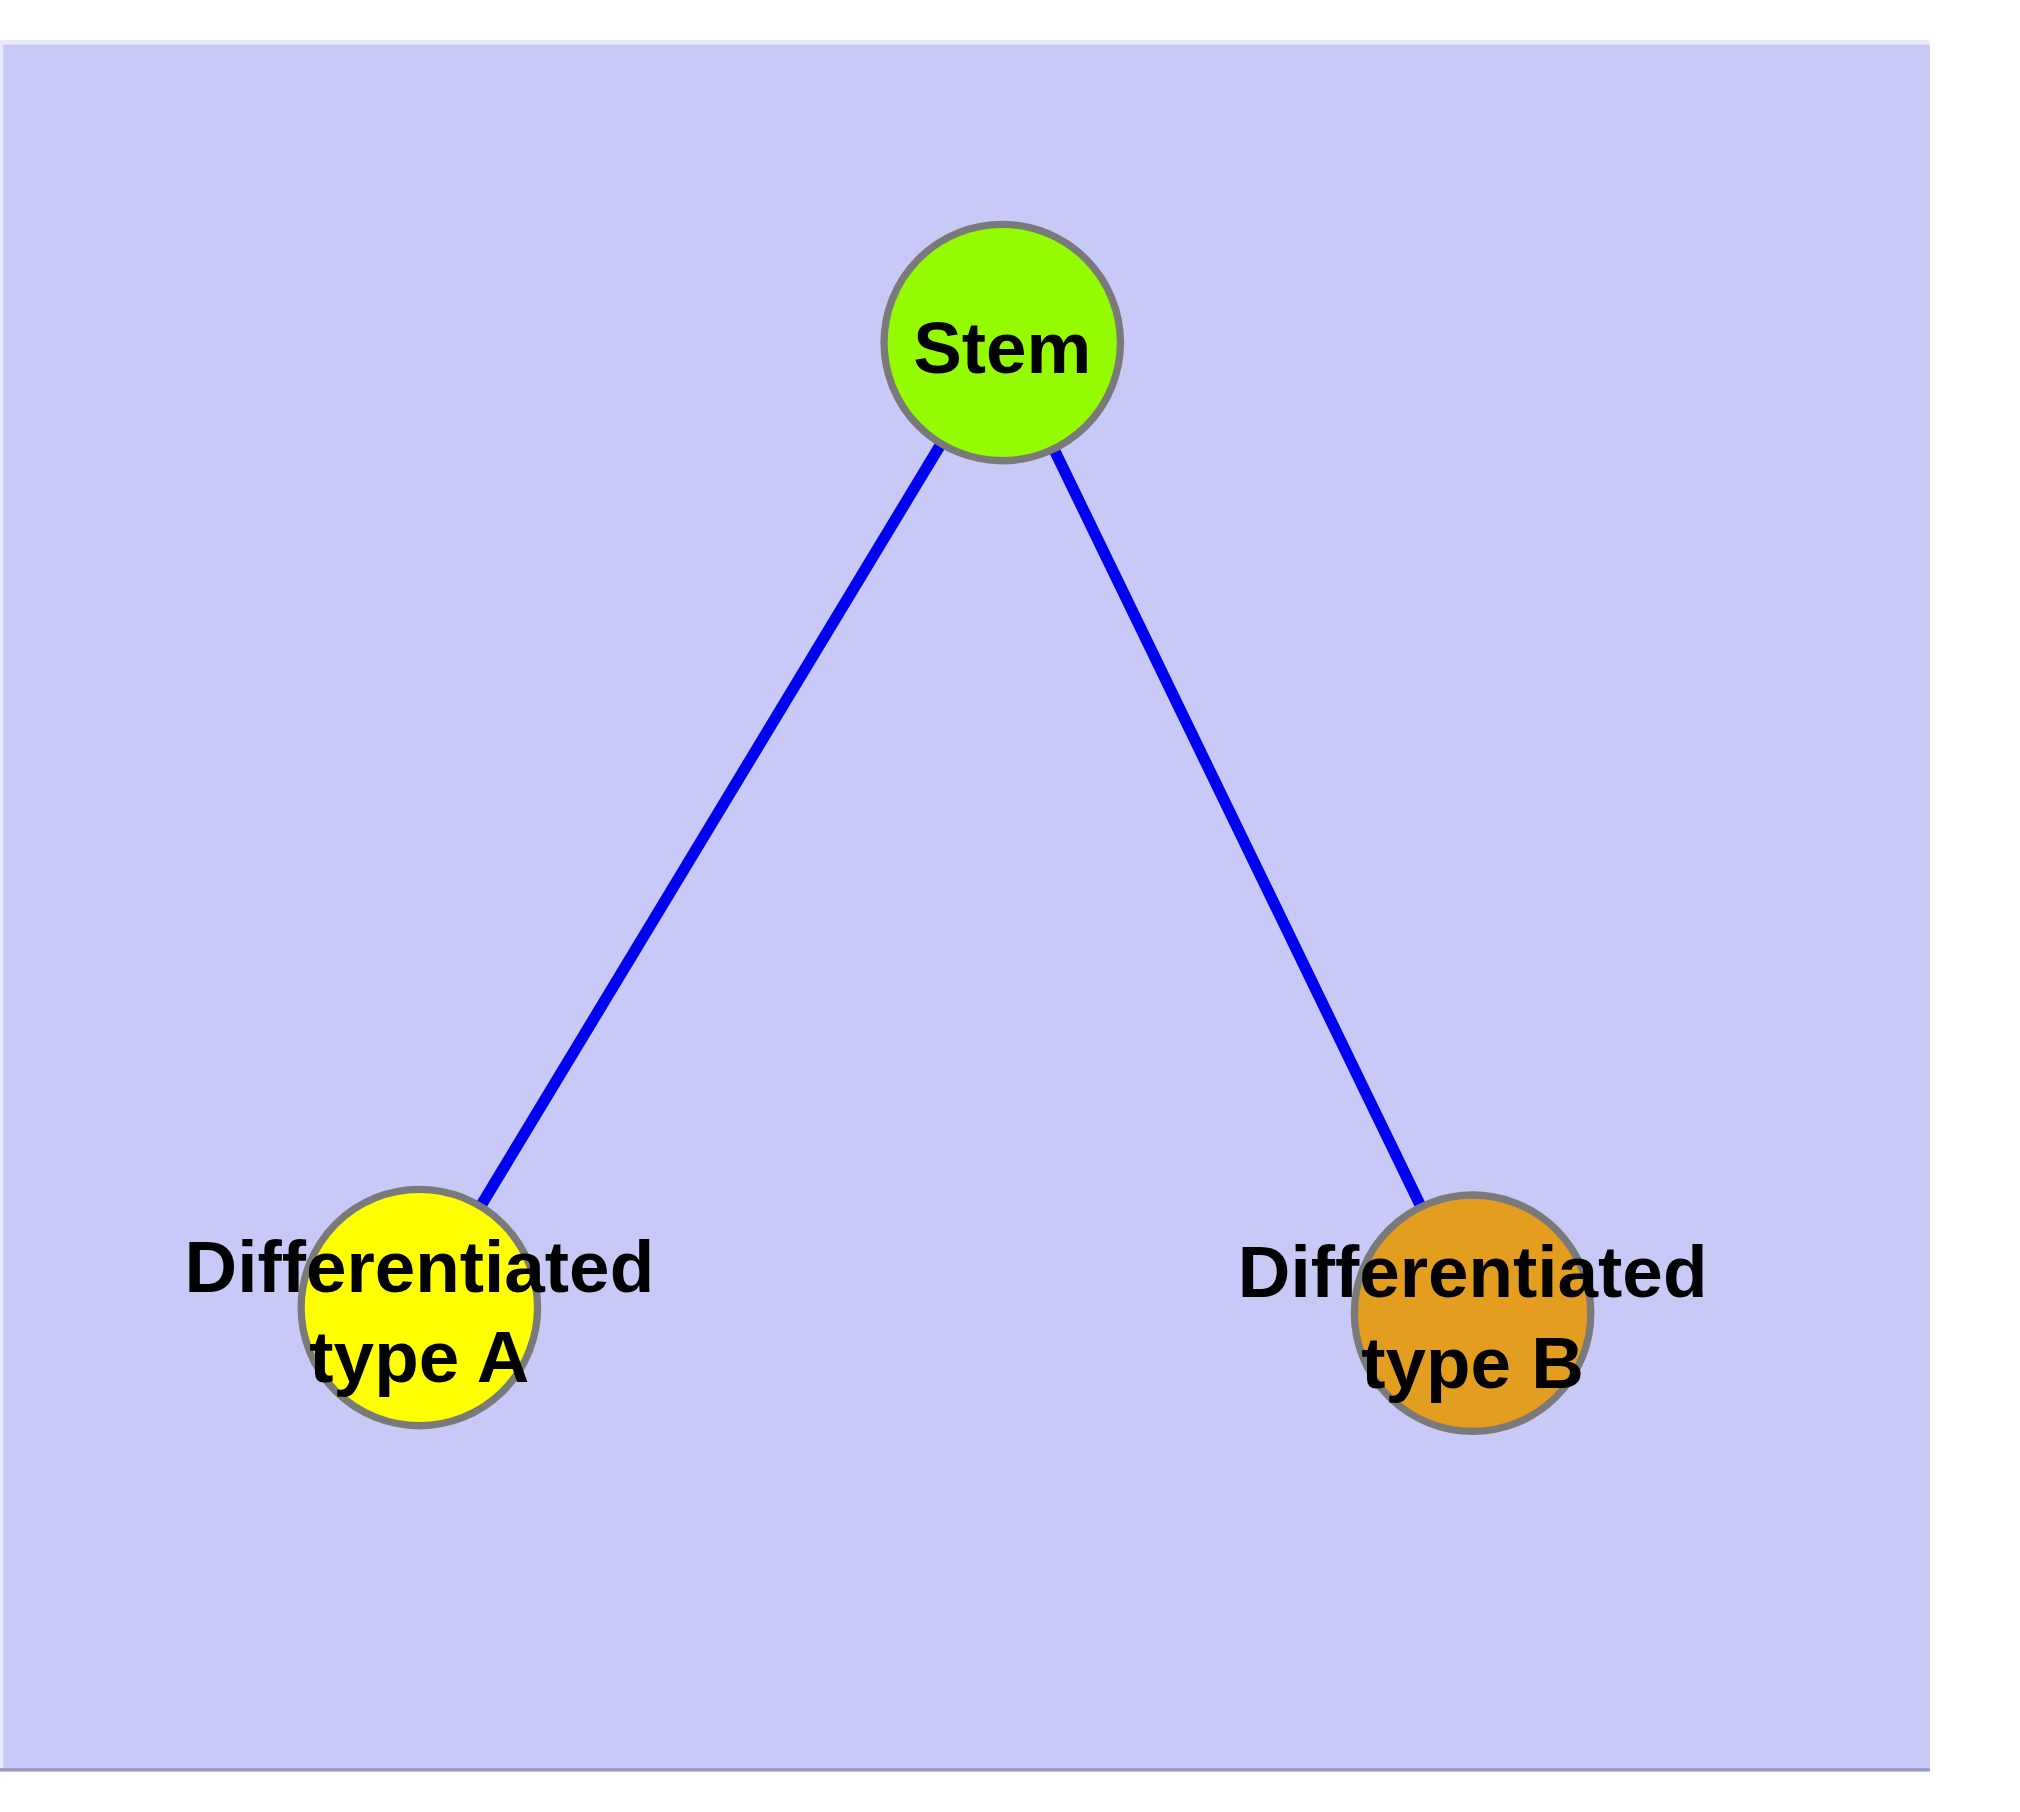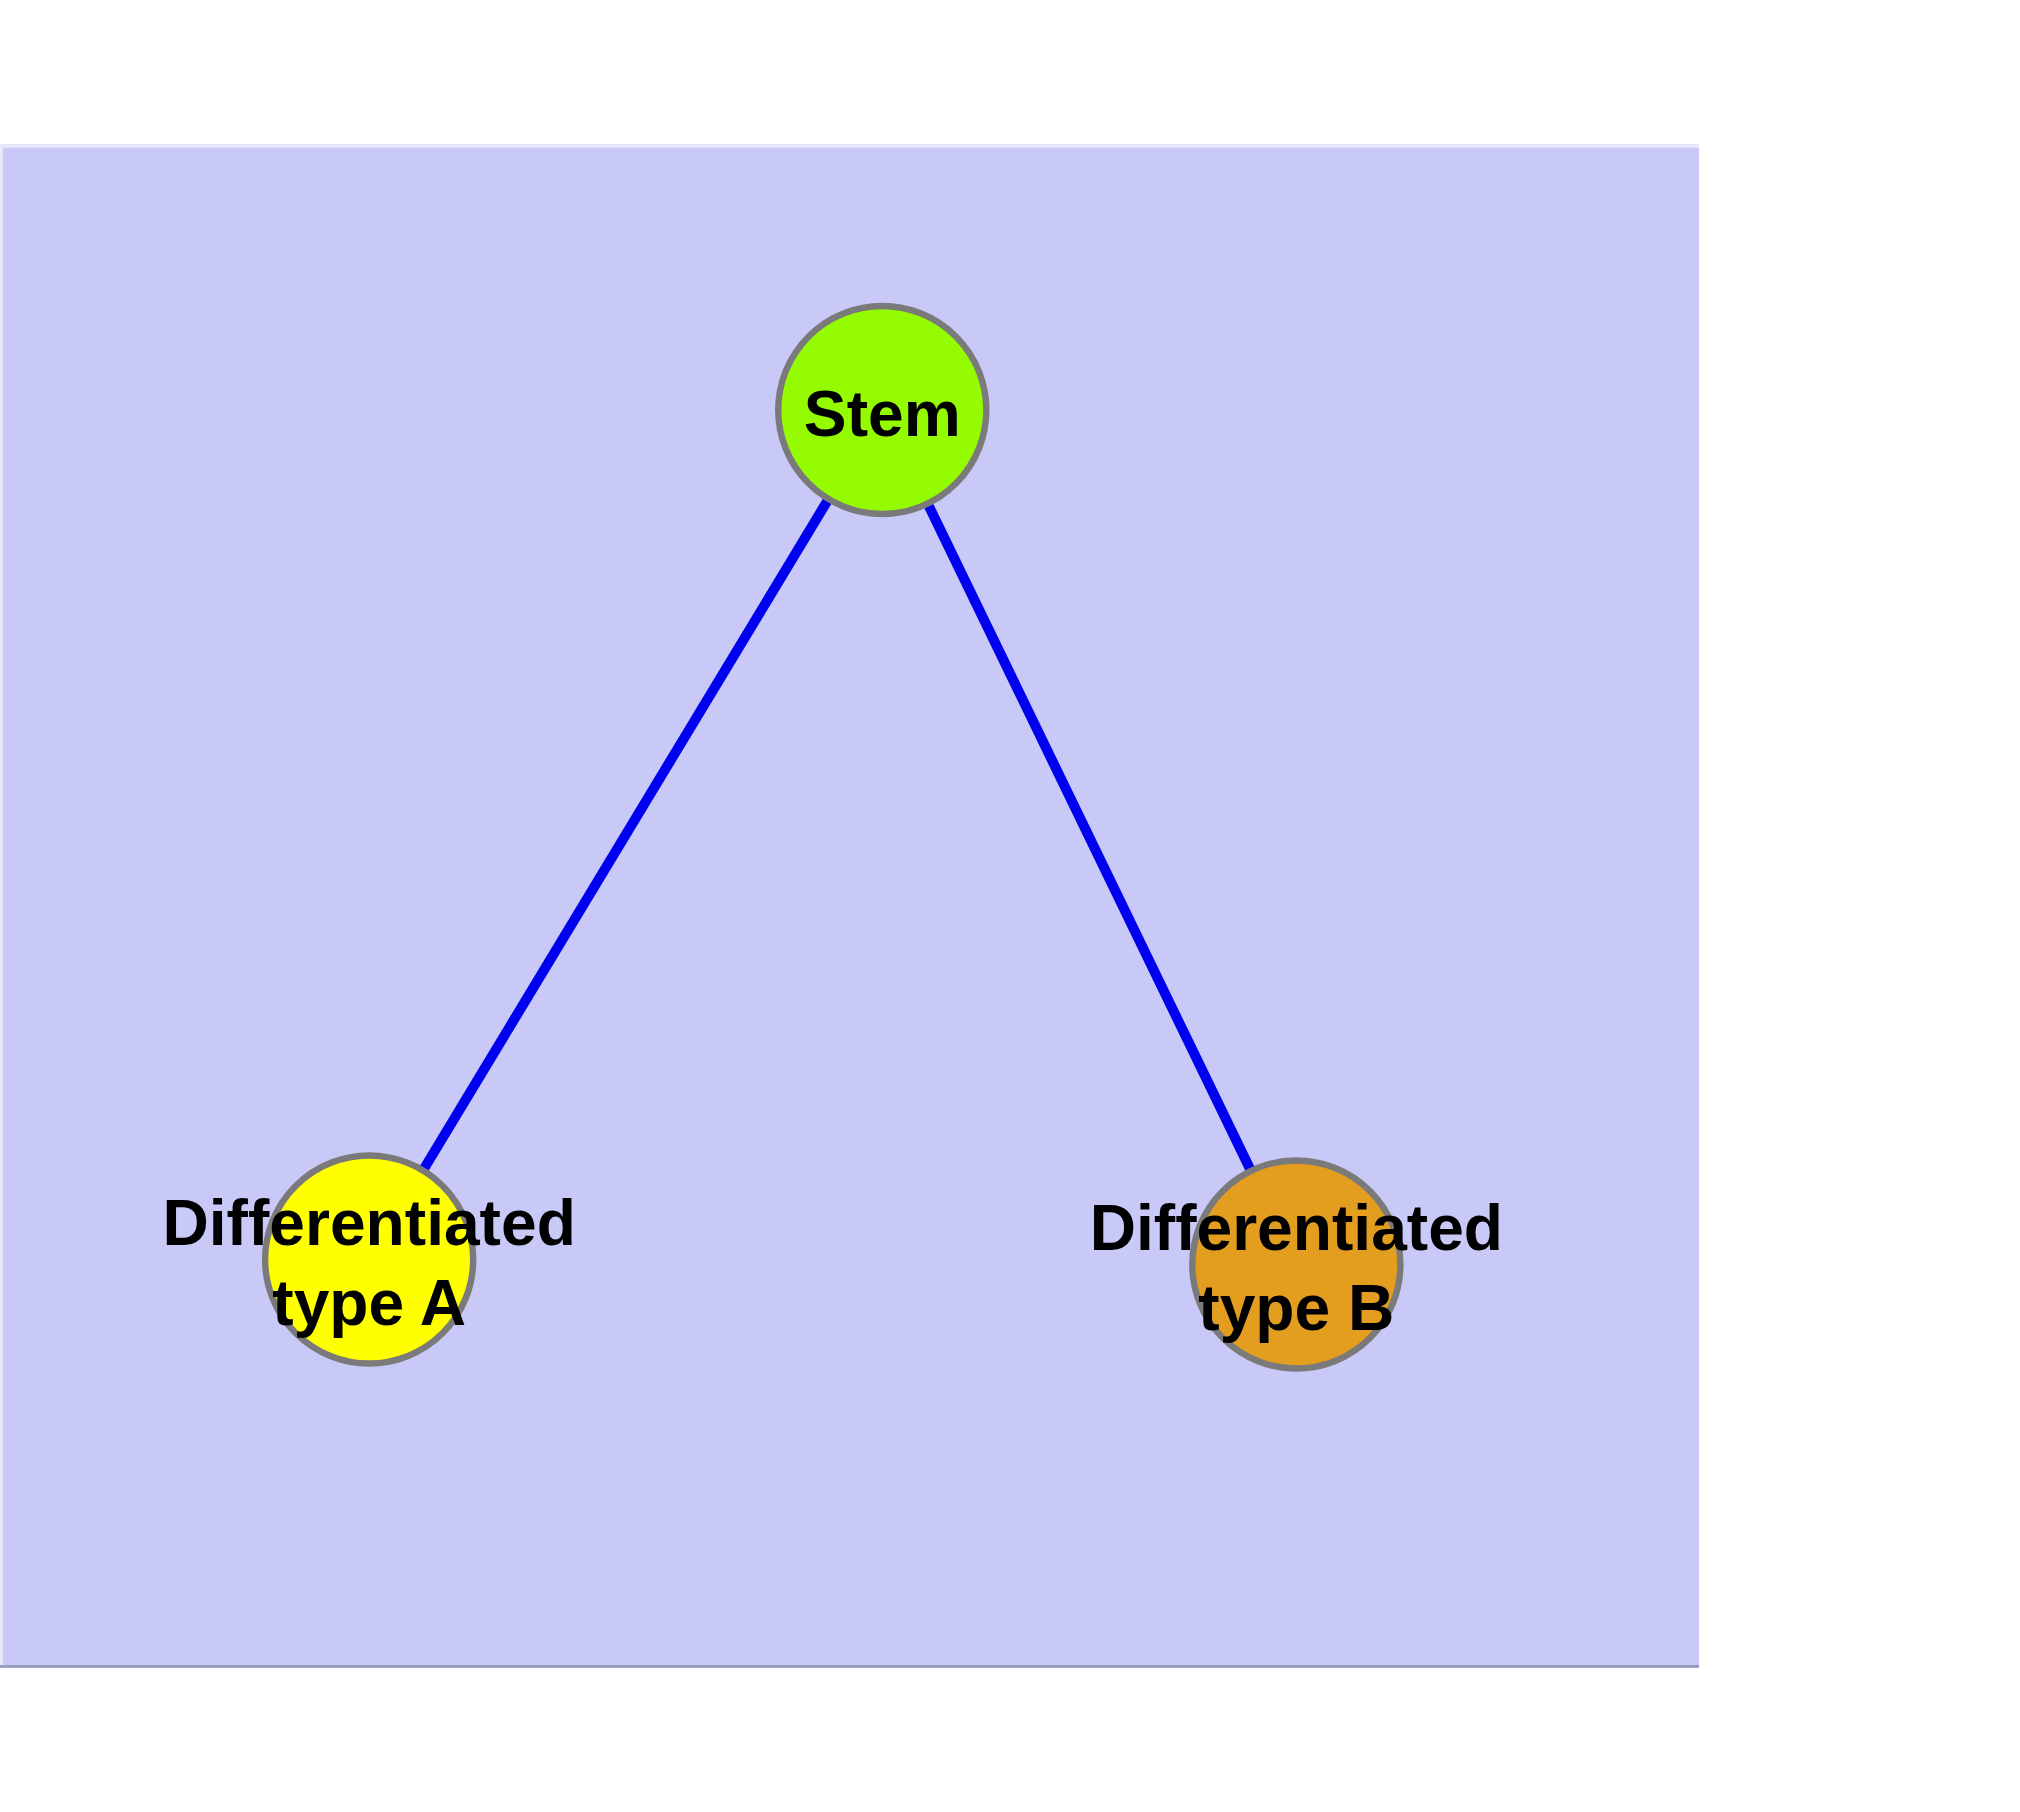--- a/index.html
+++ b/index.html
@@ -2,21 +2,21 @@
 <html style="font-size:13.6px"><head>
 <meta charset="utf-8">
 <style>
   html, body {
     margin: 0;
     padding: 0;
     font-family: "Liberation Sans", sans-serif;
   }
   .canvas {
     position: relative;
-    width: 1699px;
+    width: 1930px;
     height: 1812px;
     overflow: hidden;
   }
   .graph-svg {
     position: absolute;
     inset: 0;
     width: 100%;
     height: 100%;
     display: block;
   }

